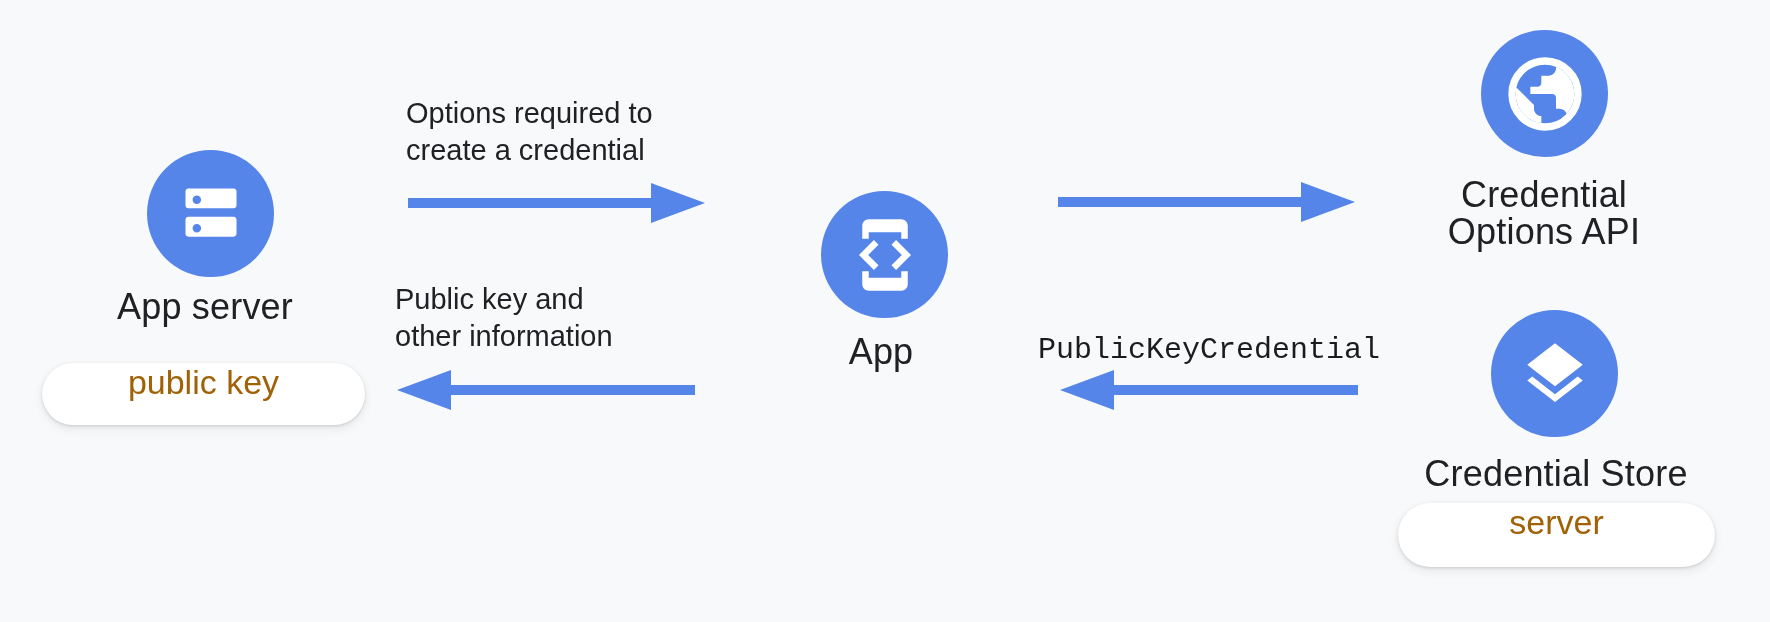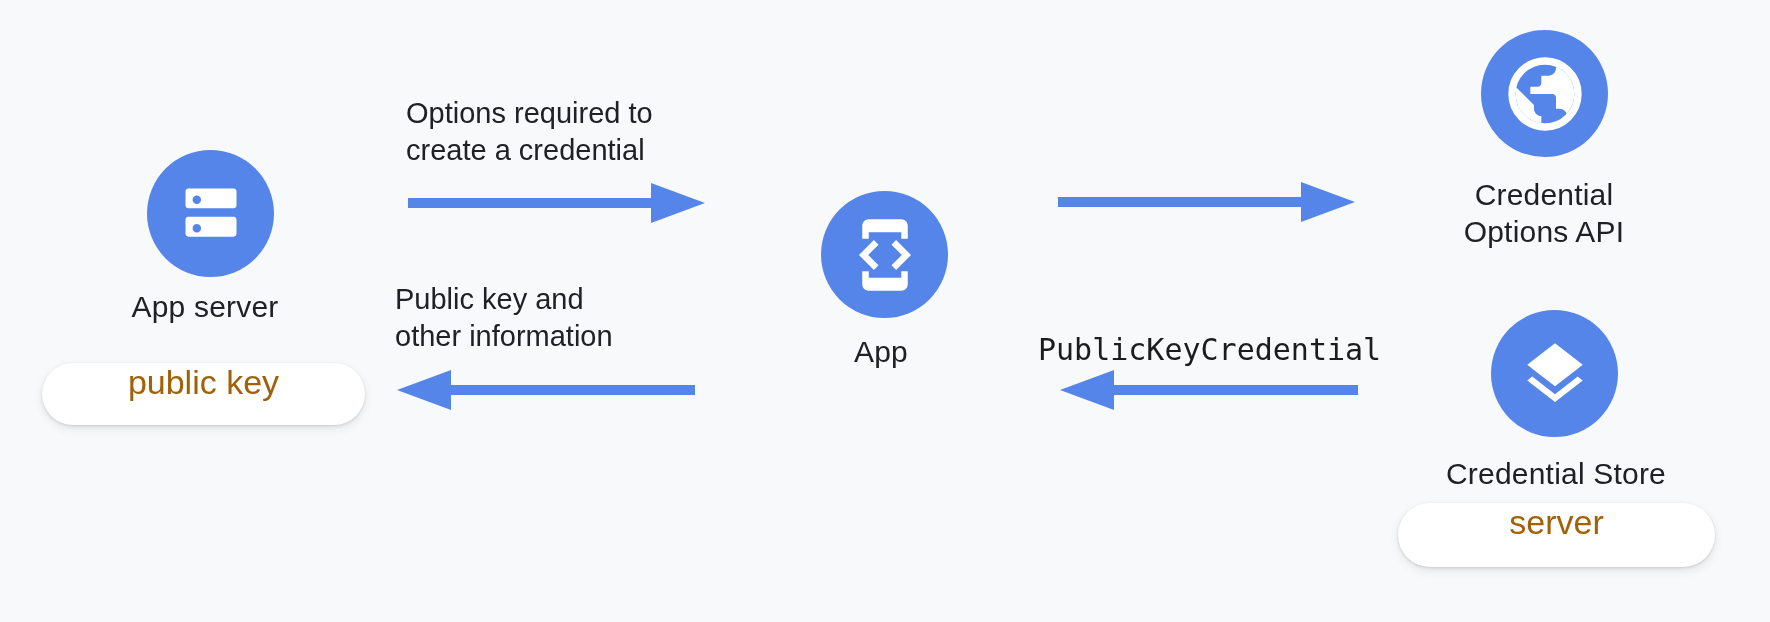--- a/index.html
+++ b/index.html
@@ -14,21 +14,21 @@
   .node-circle{
     position:absolute;
     width:127px;height:127px;
     border-radius:50%;
     background:#5585E8;
     display:flex;align-items:center;justify-content:center;
   }
   .node-label{
     position:absolute;
     text-align:center;
-    font-size:30px;
+    font-size:36px;
     font-weight:500;
     letter-spacing:.2px;
     line-height:37px;
     color:#202124;
     white-space:nowrap;
   }
   .pill{
     position:absolute;
     background:#ffffff;
     border-radius:33px;
@@ -120,21 +120,21 @@
         <path d="M11.99 18.54l-7.37-5.73L3 14.07l9 7 9-7-1.63-1.27-7.38 5.74zM12 16l7.36-5.73L21 9l-9-7-9 7 1.63 1.27L12 16z"></path>
       </svg>
     </span>
   </div>
   <div class="node-label" style="left:1406px;top:455px;width:300px;">Credential Store</div>
 
   <div class="pill" style="left:1398px;top:503px;width:317px;height:64px;">
     <span>server</span>
   </div>
 
-  <div class="arrow-label mono" style="left:1038px;top:333px;width:352px;">PublicKeyCredential</div>
+  <div class="arrow-label mono" style="left:1038px;top:333px;width:352px;font-family:Liberation Mono, monospace;">PublicKeyCredential</div>
   <div class="arrow" style="left:1060px;top:370px;">
     <svg width="298" height="40" viewBox="0 0 298 40">
       <rect x="50" y="15" width="248" height="10" fill="#5585E8"></rect>
       <polygon points="0,20 54,0 54,40" fill="#5585E8"></polygon>
     </svg>
   </div>
 
   <div class="arrow-label" style="left:395px;top:281px;width:300px;">
     <span>Public key and</span><br>
     <span>other information</span>

